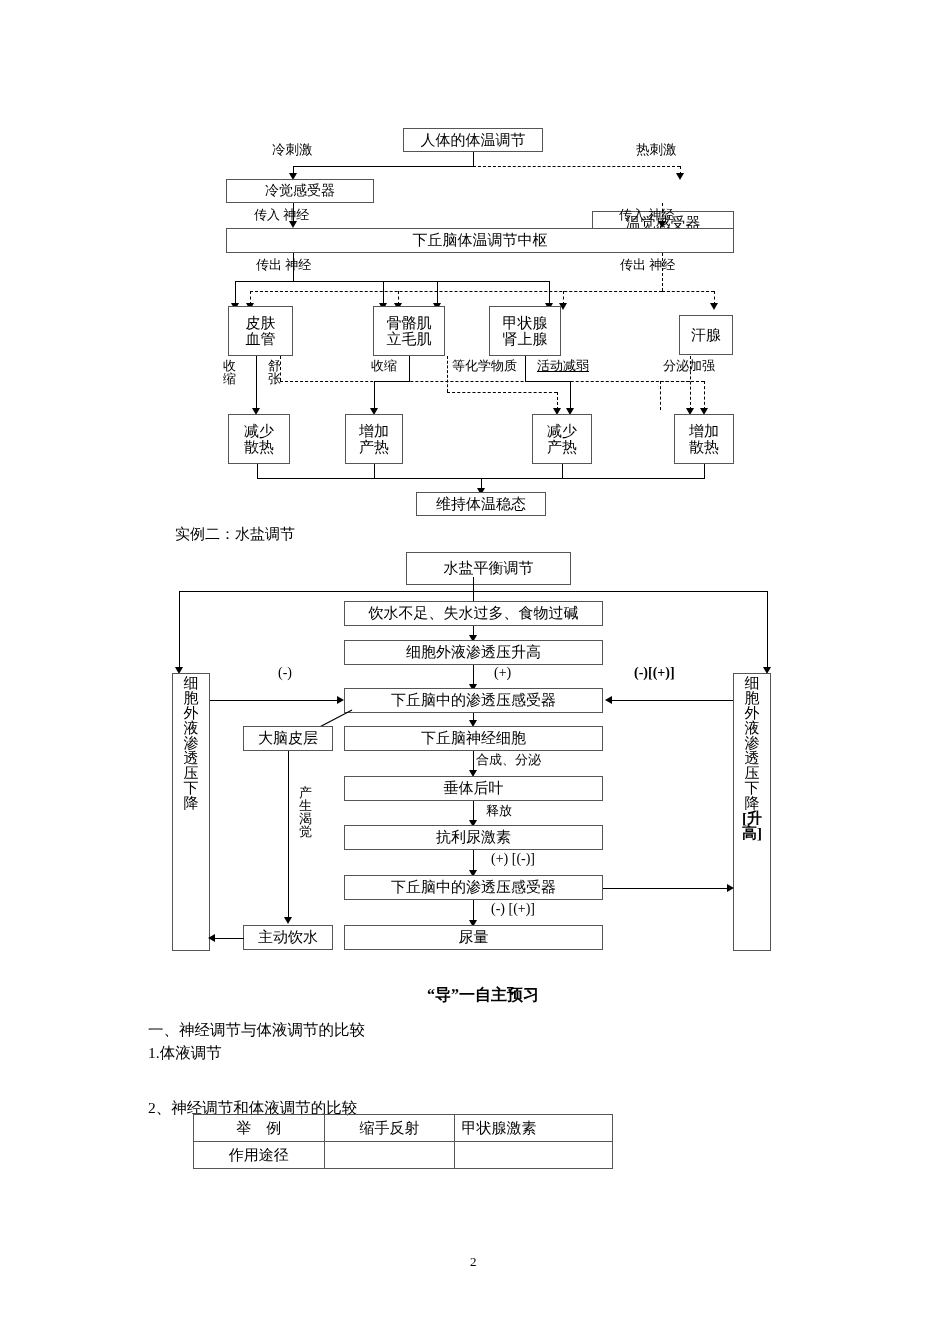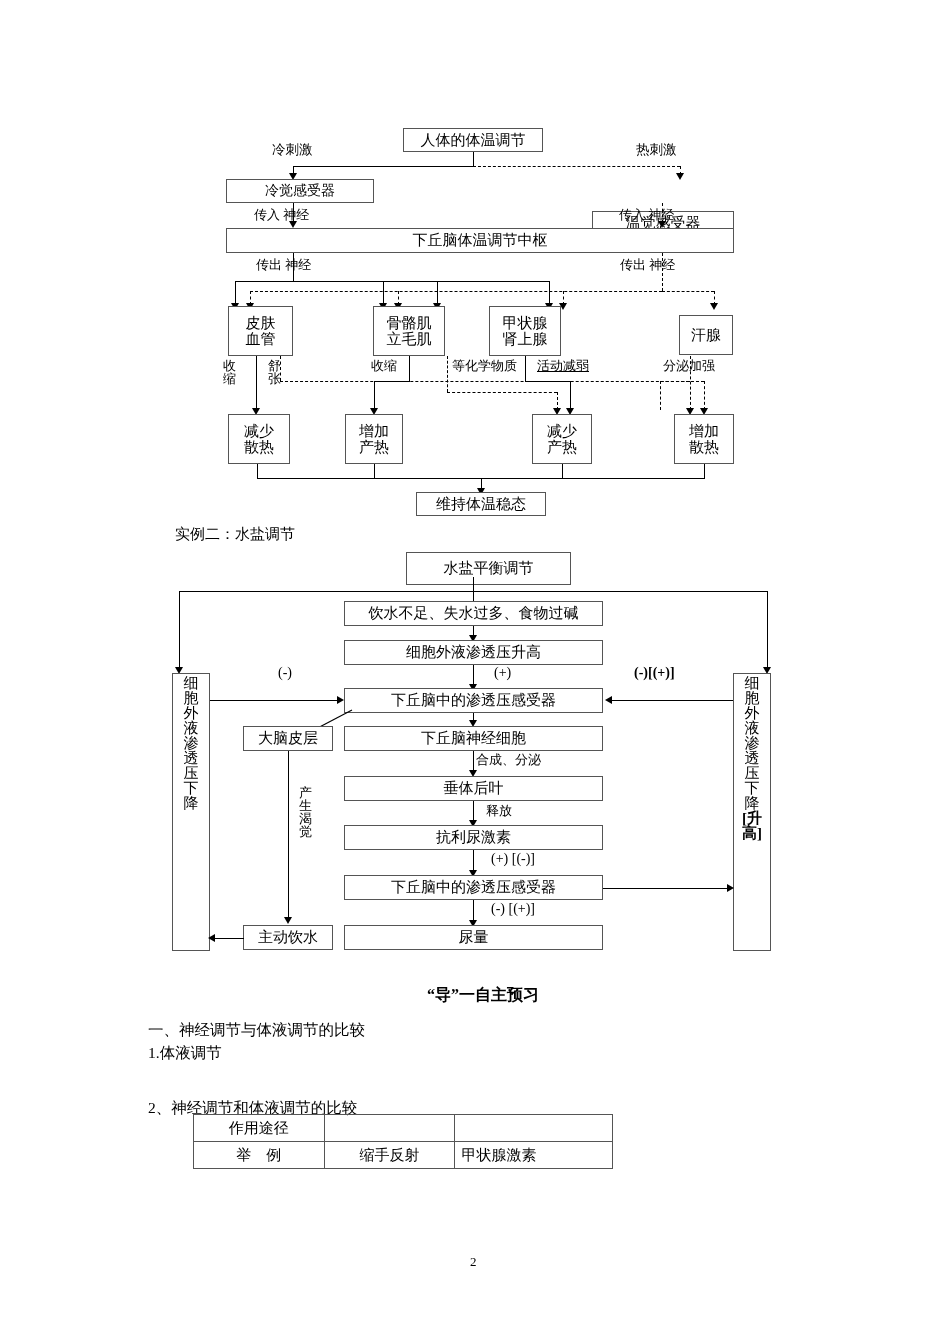--- a/index.html
+++ b/index.html
@@ -360,27 +360,27 @@
 
   <div class="ptext" style="left:148px;top:1018px;">一、神经调节与体液调节的比较</div>
   <div class="ptext" style="left:148px;top:1041px;">1.体液调节</div>
 
 
   <div class="ptext" style="left:148px;top:1088px;margin-top:8px;">2、神经调节和体液调节的比较</div>
 
   <table class="cmp" style="left:193px;top:1114px;width:420px;">
     <tbody>
       <tr>
+        <td style="text-align:center;">举　例</td>
+        <td style="text-align:center;">缩手反射</td>
+        <td>甲状腺激素</td>
+      </tr>
+      <tr>
         <td style="text-align:center;">作用途径</td>
         <td></td>
         <td></td>
       </tr>
-      <tr>
-        <td style="text-align:center;">举　例</td>
-        <td style="text-align:center;">缩手反射</td>
-        <td>甲状腺激素</td>
-      </tr>
     </tbody>
   </table>
 
   <div class="pagenum" style="left:470px;top:1254px;">2</div>
 
 </div>
 
 </body></html>

